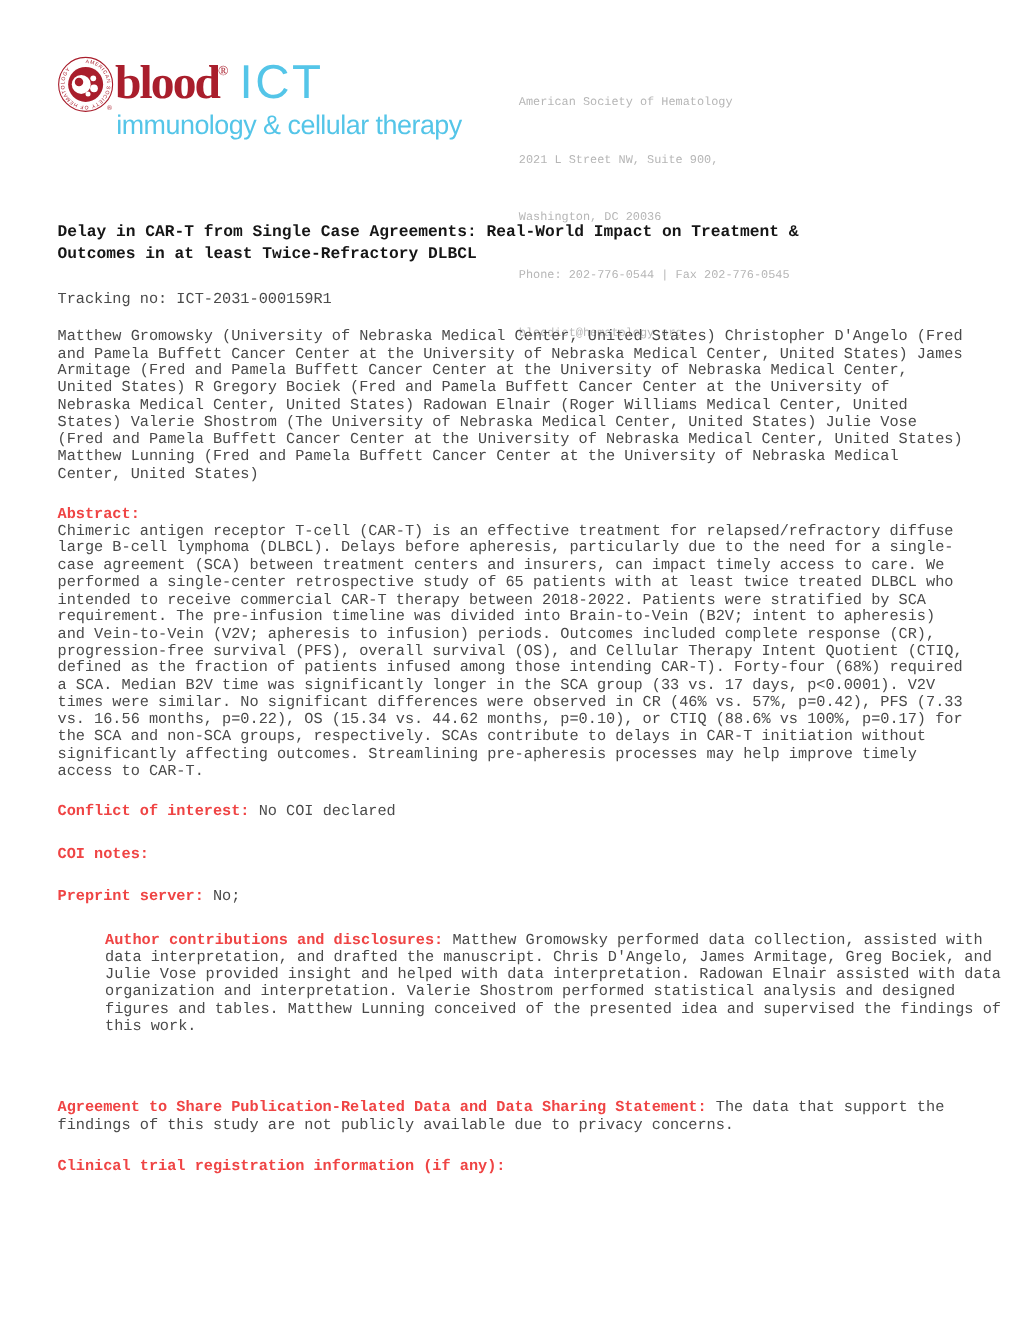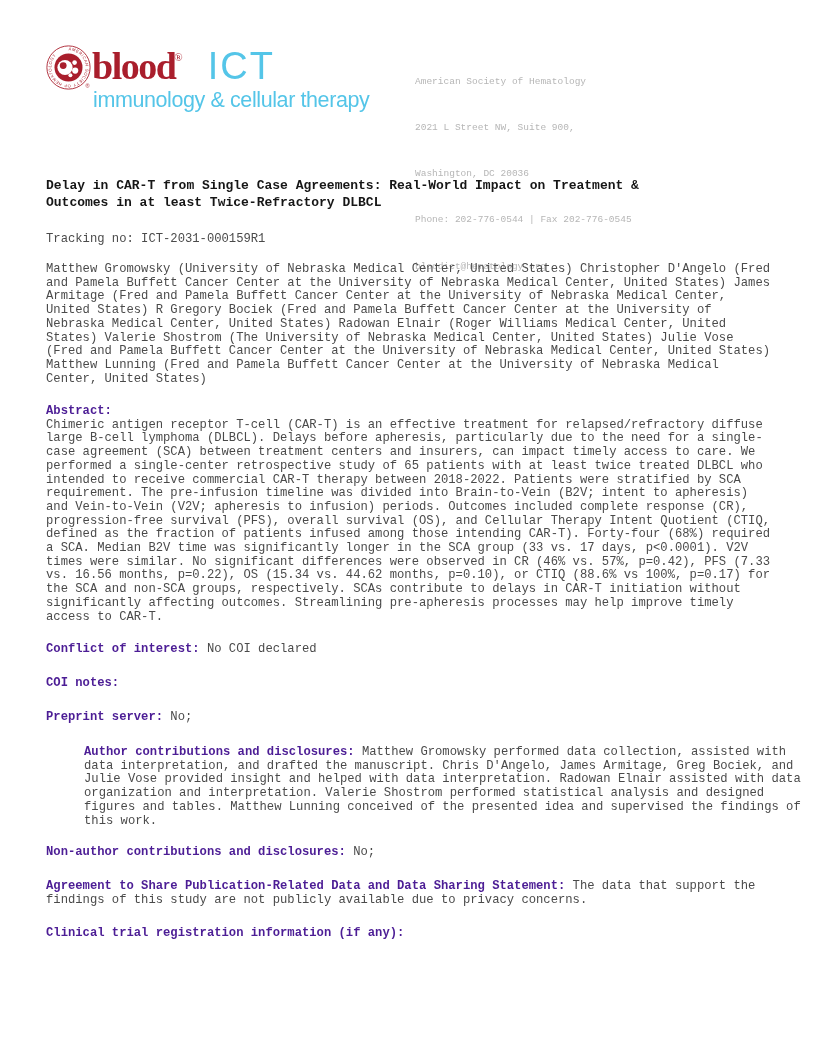--- a/index.html
+++ b/index.html
@@ -18,21 +18,21 @@
     font-weight:700;font-size:38px;line-height:40px;
     color:#a91e2c;letter-spacing:-1.5px;
   }
   .reg{
     font-family:"Liberation Serif","DejaVu Serif",serif;
     font-size:11px;color:#a91e2c;position:relative;top:-18px;left:-1px;
   }
   .ict{
     font-family:"Liberation Sans","DejaVu Sans",sans-serif;
     font-weight:500;font-size:38px;line-height:40px;
-    color:#54c5e8;letter-spacing:2px;margin-left:24px;
+    color:#54c5e8;letter-spacing:2px;margin-left:8px;
   }
   .tagline{
     position:absolute;left:93px;top:88px;
     font-family:"Liberation Sans","DejaVu Sans",sans-serif;
     font-weight:400;font-size:21.5px;line-height:24px;
     color:#54c5e8;letter-spacing:-0.4px;white-space:nowrap;
   }
   
   .letterhead{
     position:absolute;left:415px;top:43px;
@@ -45,21 +45,21 @@
     margin:0;font-size:13px;line-height:17.2px;font-weight:700;color:#161616;
     white-space:pre-line;
   }
   .para{
     position:absolute;left:46px;width:729px;margin:0;
     font-size:12.2px;line-height:13.7px;color:#4a4a4a;
     white-space:pre-wrap;word-wrap:break-word;
   }
   .tracking{top:233px;}
   .authors{top:263px;}
-  .label{font-weight:700;color:#4c1d95;}
+  .label{font-weight:700;color:#ef4444;}
   .label-block{display:block;}
   .sec-abstract{top:405px;}
   .sec-conflict{top:643px;}
   .sec-coi-notes{top:677px;}
   .sec-preprint{top:711px;}
   .sec-author-contrib{top:746px;margin-left:38px;}
   .sec-non-author{top:846px;}
   .sec-agreement{top:880px;}
   .sec-clinical{top:927px;}
 </style>
@@ -109,19 +109,18 @@
   <p class="para sec-abstract"><span class="label label-block">Abstract:</span><span>Chimeric antigen receptor T-cell (CAR-T) is an effective treatment for relapsed/refractory diffuse large B-cell lymphoma (DLBCL). Delays before apheresis, particularly due to the need for a single-case agreement (SCA) between treatment centers and insurers, can impact timely access to care. We performed a single-center retrospective study of 65 patients with at least twice treated DLBCL who intended to receive commercial CAR-T therapy between 2018-2022. Patients were stratified by SCA requirement. The pre-infusion timeline was divided into Brain-to-Vein (B2V; intent to apheresis) and Vein-to-Vein (V2V; apheresis to infusion) periods. Outcomes included complete response (CR), progression-free survival (PFS), overall survival (OS), and Cellular Therapy Intent Quotient (CTIQ, defined as the fraction of patients infused among those intending CAR-T). Forty-four (68%) required a SCA. Median B2V time was significantly longer in the SCA group (33 vs. 17 days, p&lt;0.0001). V2V times were similar. No significant differences were observed in CR (46% vs. 57%, p=0.42), PFS (7.33 vs. 16.56 months, p=0.22), OS (15.34 vs. 44.62 months, p=0.10), or CTIQ (88.6% vs 100%, p=0.17) for the SCA and non-SCA groups, respectively. SCAs contribute to delays in CAR-T initiation without significantly affecting outcomes. Streamlining pre-apheresis processes may help improve timely access to CAR-T.</span></p>
 
   <p class="para sec-conflict"><span class="label">Conflict of interest:</span><span> No COI declared</span></p>
 
   <p class="para sec-coi-notes"><span class="label">COI notes:</span><span></span></p>
 
   <p class="para sec-preprint"><span class="label">Preprint server:</span><span> No;</span></p>
 
   <p class="para sec-author-contrib"><span class="label">Author contributions and disclosures:</span><span> Matthew Gromowsky performed data collection, assisted with data interpretation, and drafted the manuscript. Chris D'Angelo, James Armitage, Greg Bociek, and Julie Vose provided insight and helped with data interpretation. Radowan Elnair assisted with data organization and interpretation. Valerie Shostrom performed statistical analysis and designed figures and tables. Matthew Lunning conceived of the presented idea and supervised the findings of this work.</span></p>
 
-  <p class="para sec-non-author"><span class="label">Non-author contributions and disclosures:</span><span> No;</span></p>
 
   <p class="para sec-agreement"><span class="label">Agreement to Share Publication-Related Data and Data Sharing Statement:</span><span> The data that support the findings of this study are not publicly available due to privacy concerns.</span></p>
 
   <p class="para sec-clinical"><span class="label">Clinical trial registration information (if any):</span><span></span></p>
 
 </div>
 
 </body></html>

